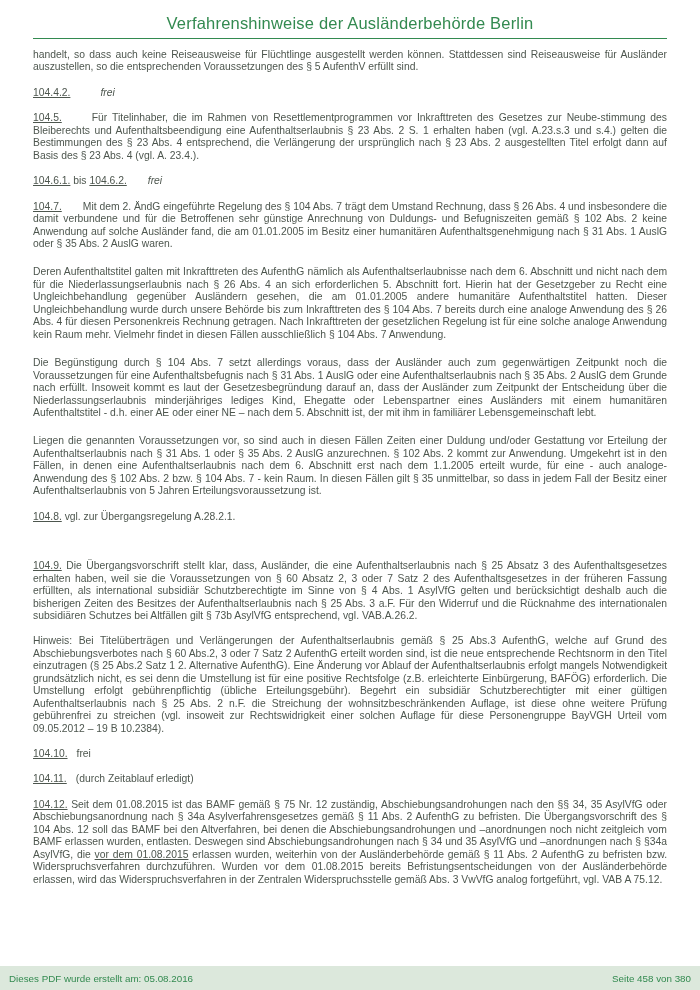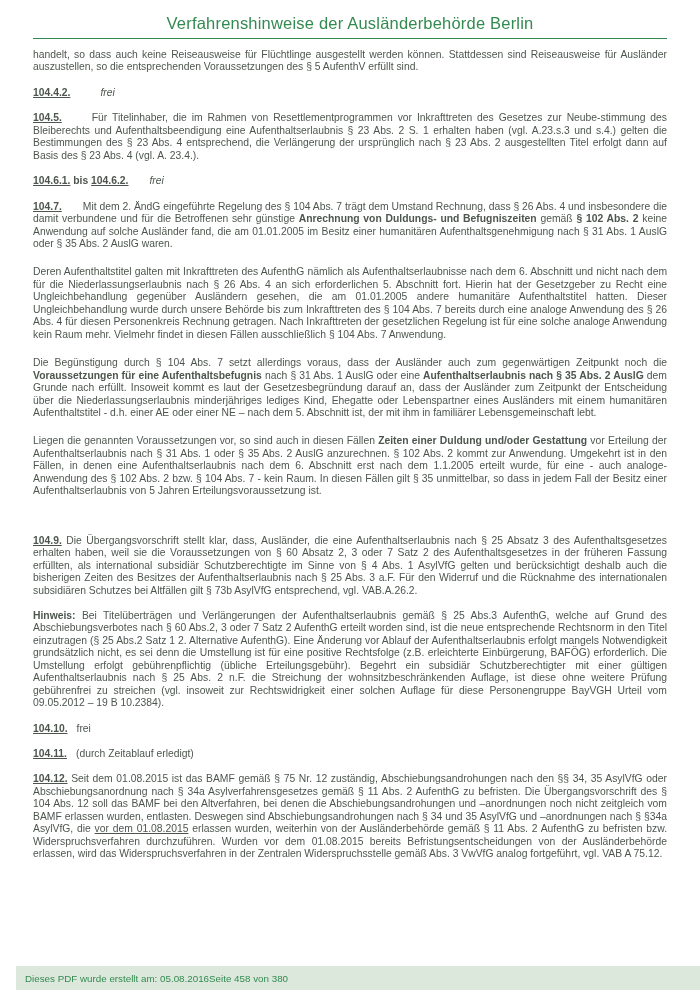--- a/index.html
+++ b/index.html
@@ -17,51 +17,52 @@
   .content{padding:13px 33px 0 33px;}
   .doc-title{font-size:16.5px;font-weight:400;color:var(--green);margin:0;line-height:20px;letter-spacing:.2px;text-align:center;}
   .rule{height:1px;background:var(--green);margin:5px 0 10px 0;}
   .para{
     font-size:10.35px;line-height:12.45px;color:var(--body);
     text-align:justify;margin:13px 0 0 0;
   }
   .para.gap-none{margin-top:1px;}
   .para.cont{margin-top:16px;}
   .para.gap-lg{margin-top:37px;}
-  .b{font-weight:bold;}
+  .b{font-weight:normal;}
   .i{font-style:italic;}
   .u{text-decoration:underline;}
   .fr{float:right;}
   .tab{display:inline-block;}
   .tab-sm{width:9px;}
   .tab-md{width:21px;}
   .tab-lg{width:30px;}
   .footer{
-    position:absolute;left:16px;right:0;bottom:0;height:24px;
+    position:absolute;left:0;right:0;bottom:0;height:24px;
     background:var(--footerbg);color:var(--green);font-size:9.8px;
-    display:flex;align-items:center;
+    display:flex;align-items:center;justify-content:space-between;
     padding:0 9px;
   }
 </style>
 </head>
 <body>
 
 <div class="page">
   <div class="content">
     <h1 class="doc-title">Verfahrenshinweise der Ausländerbehörde Berlin</h1>
     <div class="rule"></div>
     <div id="doc-body">
         <p class="para gap-none"><span class="">handelt, so dass auch keine Reiseausweise für Flüchtlinge ausgestellt werden können. Stattdessen sind Reiseausweise für Ausländer auszustellen, so die entsprechenden Voraussetzungen des § 5 AufenthV erfüllt sind.</span></p>
         <p class="para"><span class="b u">104.4.2.</span><span class="tab tab-lg"></span><span class="i">frei</span></p>
         <p class="para"><span class="b u">104.5.</span><span class="tab tab-lg"></span><span class="">Für Titelinhaber, die im Rahmen von Resettlementprogrammen vor Inkrafttreten des Gesetzes zur Neube-stimmung des Bleiberechts und Aufenthaltsbeendigung eine Aufenthaltserlaubnis § 23 Abs. 2 S. 1 erhalten haben (vgl. A.23.s.3 und s.4.) gelten die Bestimmungen des § 23 Abs. 4 entsprechend, die Verlängerung der ursprünglich nach § 23 Abs. 2 ausgestellten Titel erfolgt dann auf Basis des § 23 Abs. 4 (vgl. A. 23.4.).</span></p>
         <p class="para"><span class="b u">104.6.1.</span><span class="b"> bis </span><span class="b u">104.6.2.</span><span class="tab tab-md"></span><span class="i">frei</span></p>
         <p class="para"><span class="b u">104.7.</span><span class="tab tab-md"></span><span class="">Mit dem 2. ÄndG eingeführte Regelung des § 104 Abs. 7 trägt dem Umstand Rechnung, dass § 26 Abs. 4 und insbesondere die damit verbundene und für die Betroffenen sehr günstige </span><span class="b">Anrechnung von Duldungs- und Befugniszeiten</span><span class=""> gemäß </span><span class="b">§ 102 Abs. 2</span><span class=""> keine Anwendung auf solche Ausländer fand, die am 01.01.2005 im Besitz einer humanitären Aufenthaltsgenehmigung nach § 31 Abs. 1 AuslG oder § 35 Abs. 2 AuslG waren.</span></p>
         <p class="para cont"><span class="">Deren Aufenthaltstitel galten mit Inkrafttreten des AufenthG nämlich als Aufenthaltserlaubnisse nach dem 6. Abschnitt und nicht nach dem für die Niederlassungserlaubnis nach § 26 Abs. 4 an sich erforderlichen 5. Abschnitt fort. Hierin hat der Gesetzgeber zu Recht eine Ungleichbehandlung gegenüber Ausländern gesehen, die am 01.01.2005 andere humanitäre Aufenthaltstitel hatten. Dieser Ungleichbehandlung wurde durch unsere Behörde bis zum Inkrafttreten des § 104 Abs. 7 bereits durch eine analoge Anwendung des § 26 Abs. 4 für diesen Personenkreis Rechnung getragen. Nach Inkrafttreten der gesetzlichen Regelung ist für eine solche analoge Anwendung kein Raum mehr. Vielmehr findet in diesen Fällen ausschließlich § 104 Abs. 7 Anwendung.</span></p>
         <p class="para cont"><span class="">Die Begünstigung durch § 104 Abs. 7 setzt allerdings voraus, dass der Ausländer auch zum gegenwärtigen Zeitpunkt noch die </span><span class="b">Voraussetzungen für eine Aufenthaltsbefugnis</span><span class=""> nach § 31 Abs. 1 AuslG oder eine </span><span class="b">Aufenthaltserlaubnis nach § 35 Abs. 2 AuslG</span><span class=""> dem Grunde nach erfüllt. Insoweit kommt es laut der Gesetzesbegründung darauf an, dass der Ausländer zum Zeitpunkt der Entscheidung über die Niederlassungserlaubnis minderjähriges lediges Kind, Ehegatte oder Lebenspartner eines Ausländers mit einem humanitären Aufenthaltstitel - d.h. einer AE oder einer NE – nach dem 5. Abschnitt ist, der mit ihm in familiärer Lebensgemeinschaft lebt.</span></p>
         <p class="para cont"><span class="">Liegen die genannten Voraussetzungen vor, so sind auch in diesen Fällen </span><span class="b">Zeiten einer Duldung und/oder Gestattung</span><span class=""> vor Erteilung der Aufenthaltserlaubnis nach § 31 Abs. 1 oder § 35 Abs. 2 AuslG anzurechnen. § 102 Abs. 2 kommt zur Anwendung. Umgekehrt ist in den Fällen, in denen eine Aufenthaltserlaubnis nach dem 6. Abschnitt erst nach dem 1.1.2005 erteilt wurde, für eine - auch analoge- Anwendung des § 102 Abs. 2 bzw. § 104 Abs. 7 - kein Raum. In diesen Fällen gilt § 35 unmittelbar, so dass in jedem Fall der Besitz einer Aufenthaltserlaubnis von 5 Jahren Erteilungsvoraussetzung ist.</span></p>
+        <p class="para"><span class="b u">104.8.</span><span class=""> vgl. zur Übergangsregelung A.28.2.1.</span></p>
         <p class="para gap-lg"><span class="b u">104.9.</span><span class=""> Die Übergangsvorschrift stellt klar, dass, Ausländer, die eine Aufenthaltserlaubnis nach § 25 Absatz 3 des Aufenthaltsgesetzes erhalten haben, weil sie die Voraussetzungen von § 60 Absatz 2, 3 oder 7 Satz 2 des Aufenthaltsgesetzes in der früheren Fassung erfüllten, als international subsidiär Schutzberechtigte im Sinne von § 4 Abs. 1 AsylVfG gelten und berücksichtigt deshalb auch die bisherigen Zeiten des Besitzes der Aufenthaltserlaubnis nach § 25 Abs. 3 a.F. Für den Widerruf und die Rücknahme des internationalen subsidiären Schutzes bei Altfällen gilt § 73b AsylVfG entsprechend, vgl. VAB.A.26.2.</span></p>
         <p class="para"><span class="b">Hinweis:</span><span class=""> Bei Titelüberträgen und Verlängerungen der Aufenthaltserlaubnis gemäß § 25 Abs.3 AufenthG, welche auf Grund des Abschiebungsverbotes nach § 60 Abs.2, 3 oder 7 Satz 2 AufenthG erteilt worden sind, ist die neue entsprechende Rechtsnorm in den Titel einzutragen (§ 25 Abs.2 Satz 1 2. Alternative AufenthG). Eine Änderung vor Ablauf der Aufenthaltserlaubnis erfolgt mangels Notwendigkeit grundsätzlich nicht, es sei denn die Umstellung ist für eine positive Rechtsfolge (z.B. erleichterte Einbürgerung, BAFÖG) erforderlich. Die Umstellung erfolgt gebührenpflichtig (übliche Erteilungsgebühr). Begehrt ein subsidiär Schutzberechtigter mit einer gültigen Aufenthaltserlaubnis nach § 25 Abs. 2 n.F. die Streichung der wohnsitzbeschränkenden Auflage, ist diese ohne weitere Prüfung gebührenfrei zu streichen (vgl. insoweit zur Rechtswidrigkeit einer solchen Auflage für diese Personengruppe BayVGH Urteil vom 09.05.2012 – 19 B 10.2384).</span></p>
         <p class="para"><span class="b u">104.10.</span><span class="tab tab-sm"></span><span class="">frei</span></p>
         <p class="para"><span class="b u">104.11.</span><span class="tab tab-sm"></span><span class="">(durch Zeitablauf erledigt)</span></p>
         <p class="para"><span class="b u">104.12.</span><span class=""> Seit dem 01.08.2015 ist das BAMF gemäß § 75 Nr. 12 zuständig, Abschiebungsandrohungen nach den §§ 34, 35 AsylVfG oder Abschiebungsanordnung nach § 34a Asylverfahrensgesetzes gemäß § 11 Abs. 2 AufenthG zu befristen. Die Übergangsvorschrift des § 104 Abs. 12 soll das BAMF bei den Altverfahren, bei denen die Abschiebungsandrohungen und –anordnungen noch nicht zeitgleich vom BAMF erlassen wurden, entlasten. Deswegen sind Abschiebungsandrohungen nach § 34 und 35 AsylVfG und –anordnungen nach § §34a AsylVfG, die </span><span class="u">vor dem 01.08.2015</span><span class=""> erlassen wurden, weiterhin von der Ausländerbehörde gemäß § 11 Abs. 2 AufenthG zu befristen bzw. Widerspruchsverfahren durchzuführen. Wurden vor dem 01.08.2015 bereits Befristungsentscheidungen von der Ausländerbehörde erlassen, wird das Widerspruchsverfahren in der Zentralen Widerspruchsstelle gemäß Abs. 3 VwVfG analog fortgeführt, vgl. VAB A 75.12.</span></p>
       </div>
   </div>
   <div class="footer">
     <span>Dieses PDF wurde erstellt am: 05.08.2016</span>
     <span>Seite 458 von 380</span>

